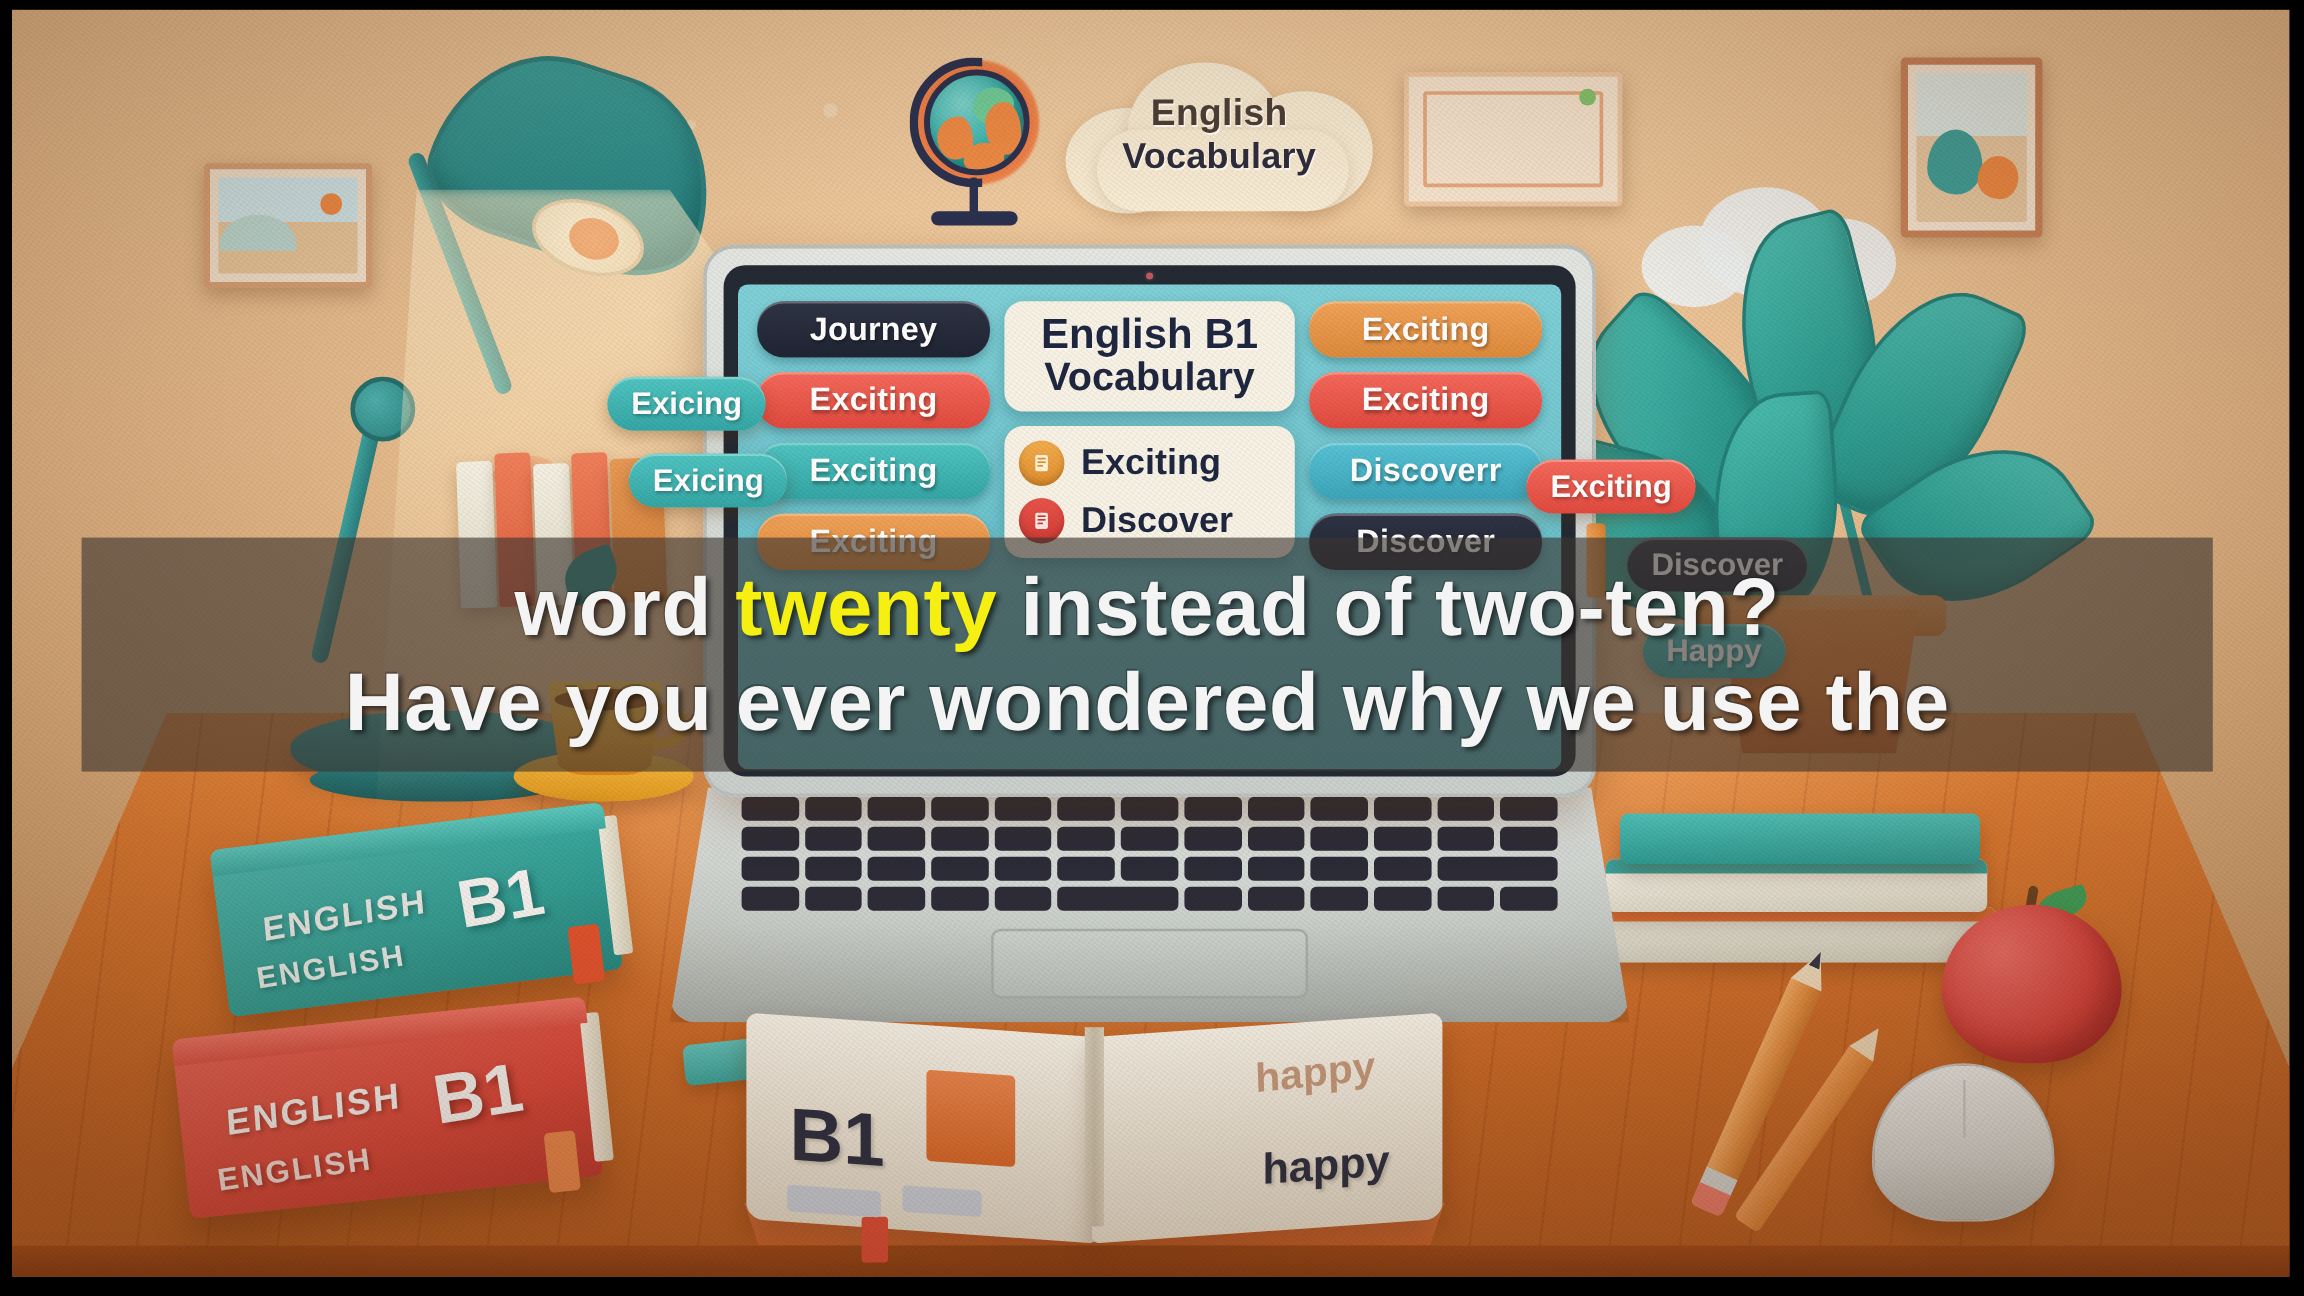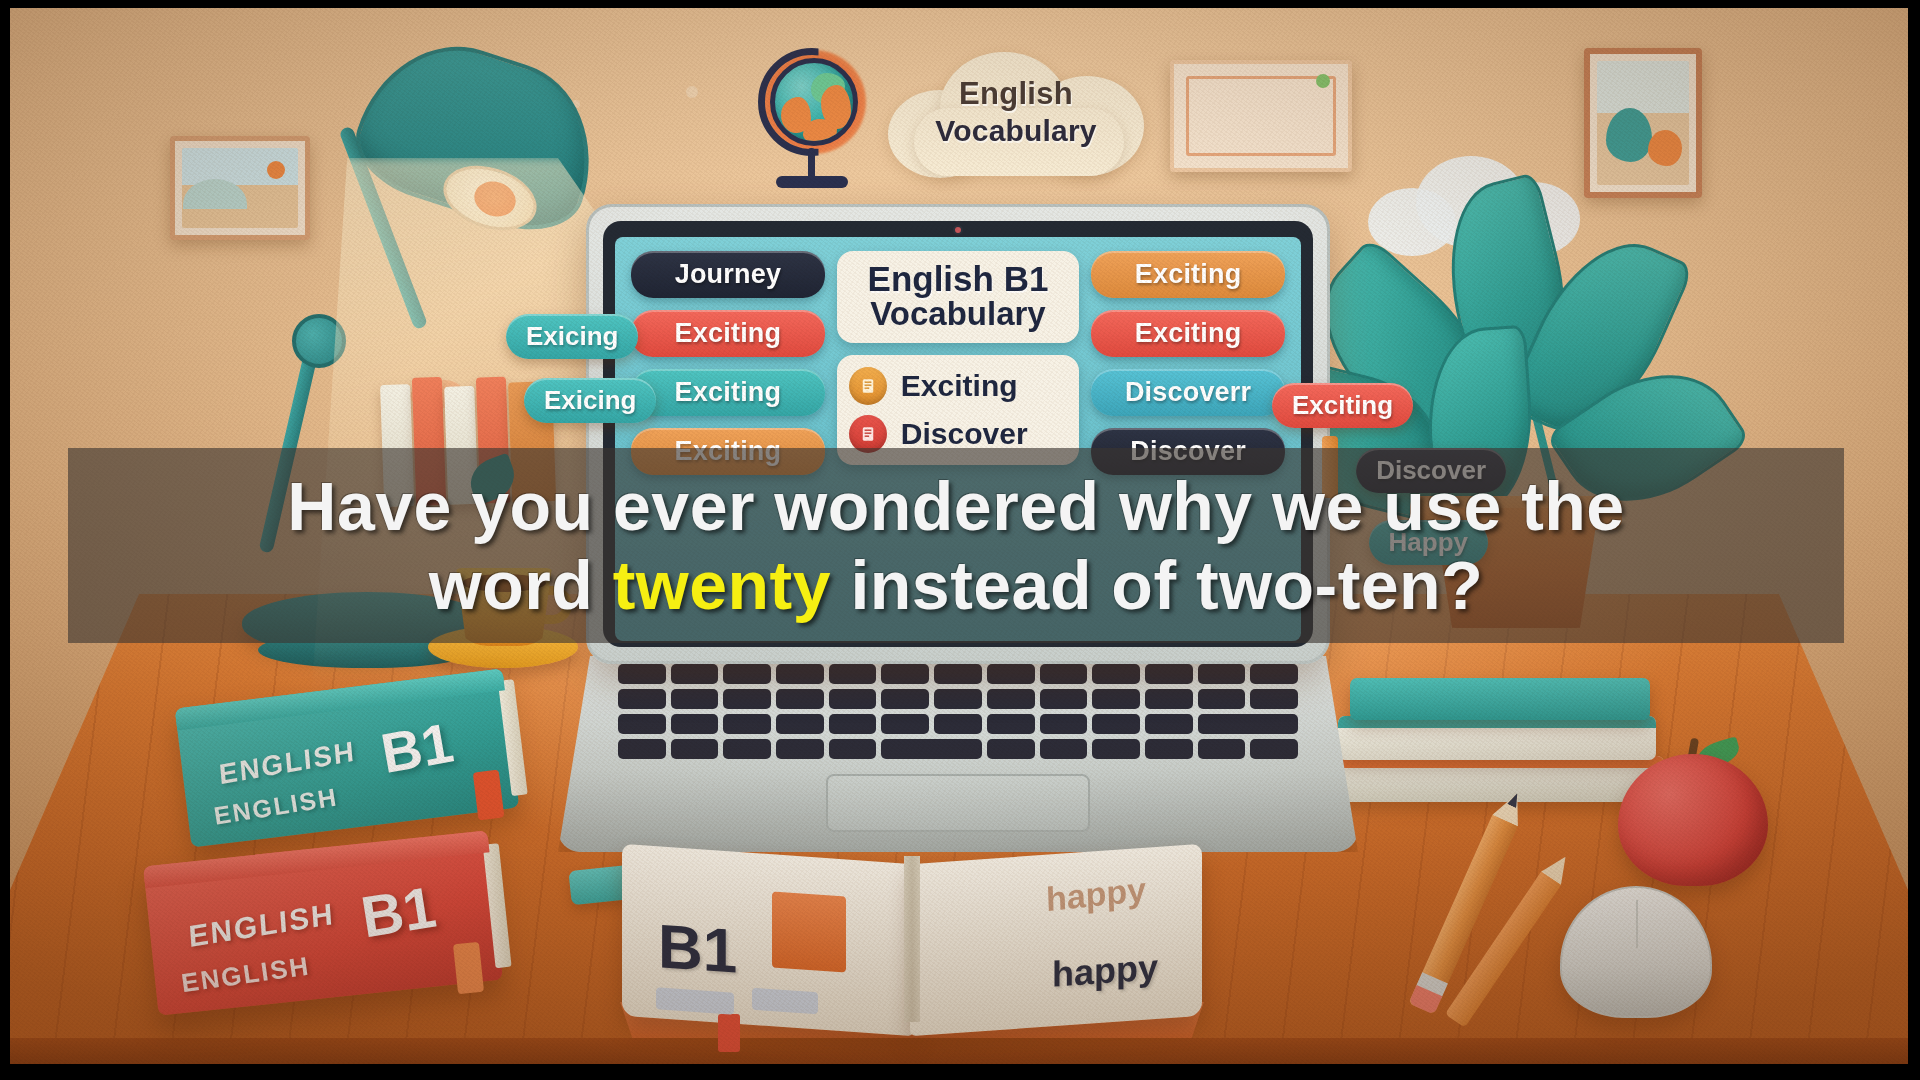--- a/index.html
+++ b/index.html
@@ -687,22 +687,22 @@
         <div class="lead"></div>
       <div class="ferrule"></div>
         <div class="rub"></div>
     </div>
 
     <div class="grain"></div>
     <div class="vignette"></div>
   </div>
 
   <div id="caption">
+    <div class="line"><span>word </span><span class="hl">twenty</span><span> instead of two-ten?</span></div>
     <div class="line">Have you ever wondered why we use the</div>
-    <div class="line"><span>word </span><span class="hl">twenty</span><span> instead of two-ten?</span></div>
   </div>
 
   <div class="bar top"></div>
   <div class="bar bottom"></div>
   <div class="bar left"></div>
   <div class="bar right"></div>
 
 </div>
 
 </body></html>

